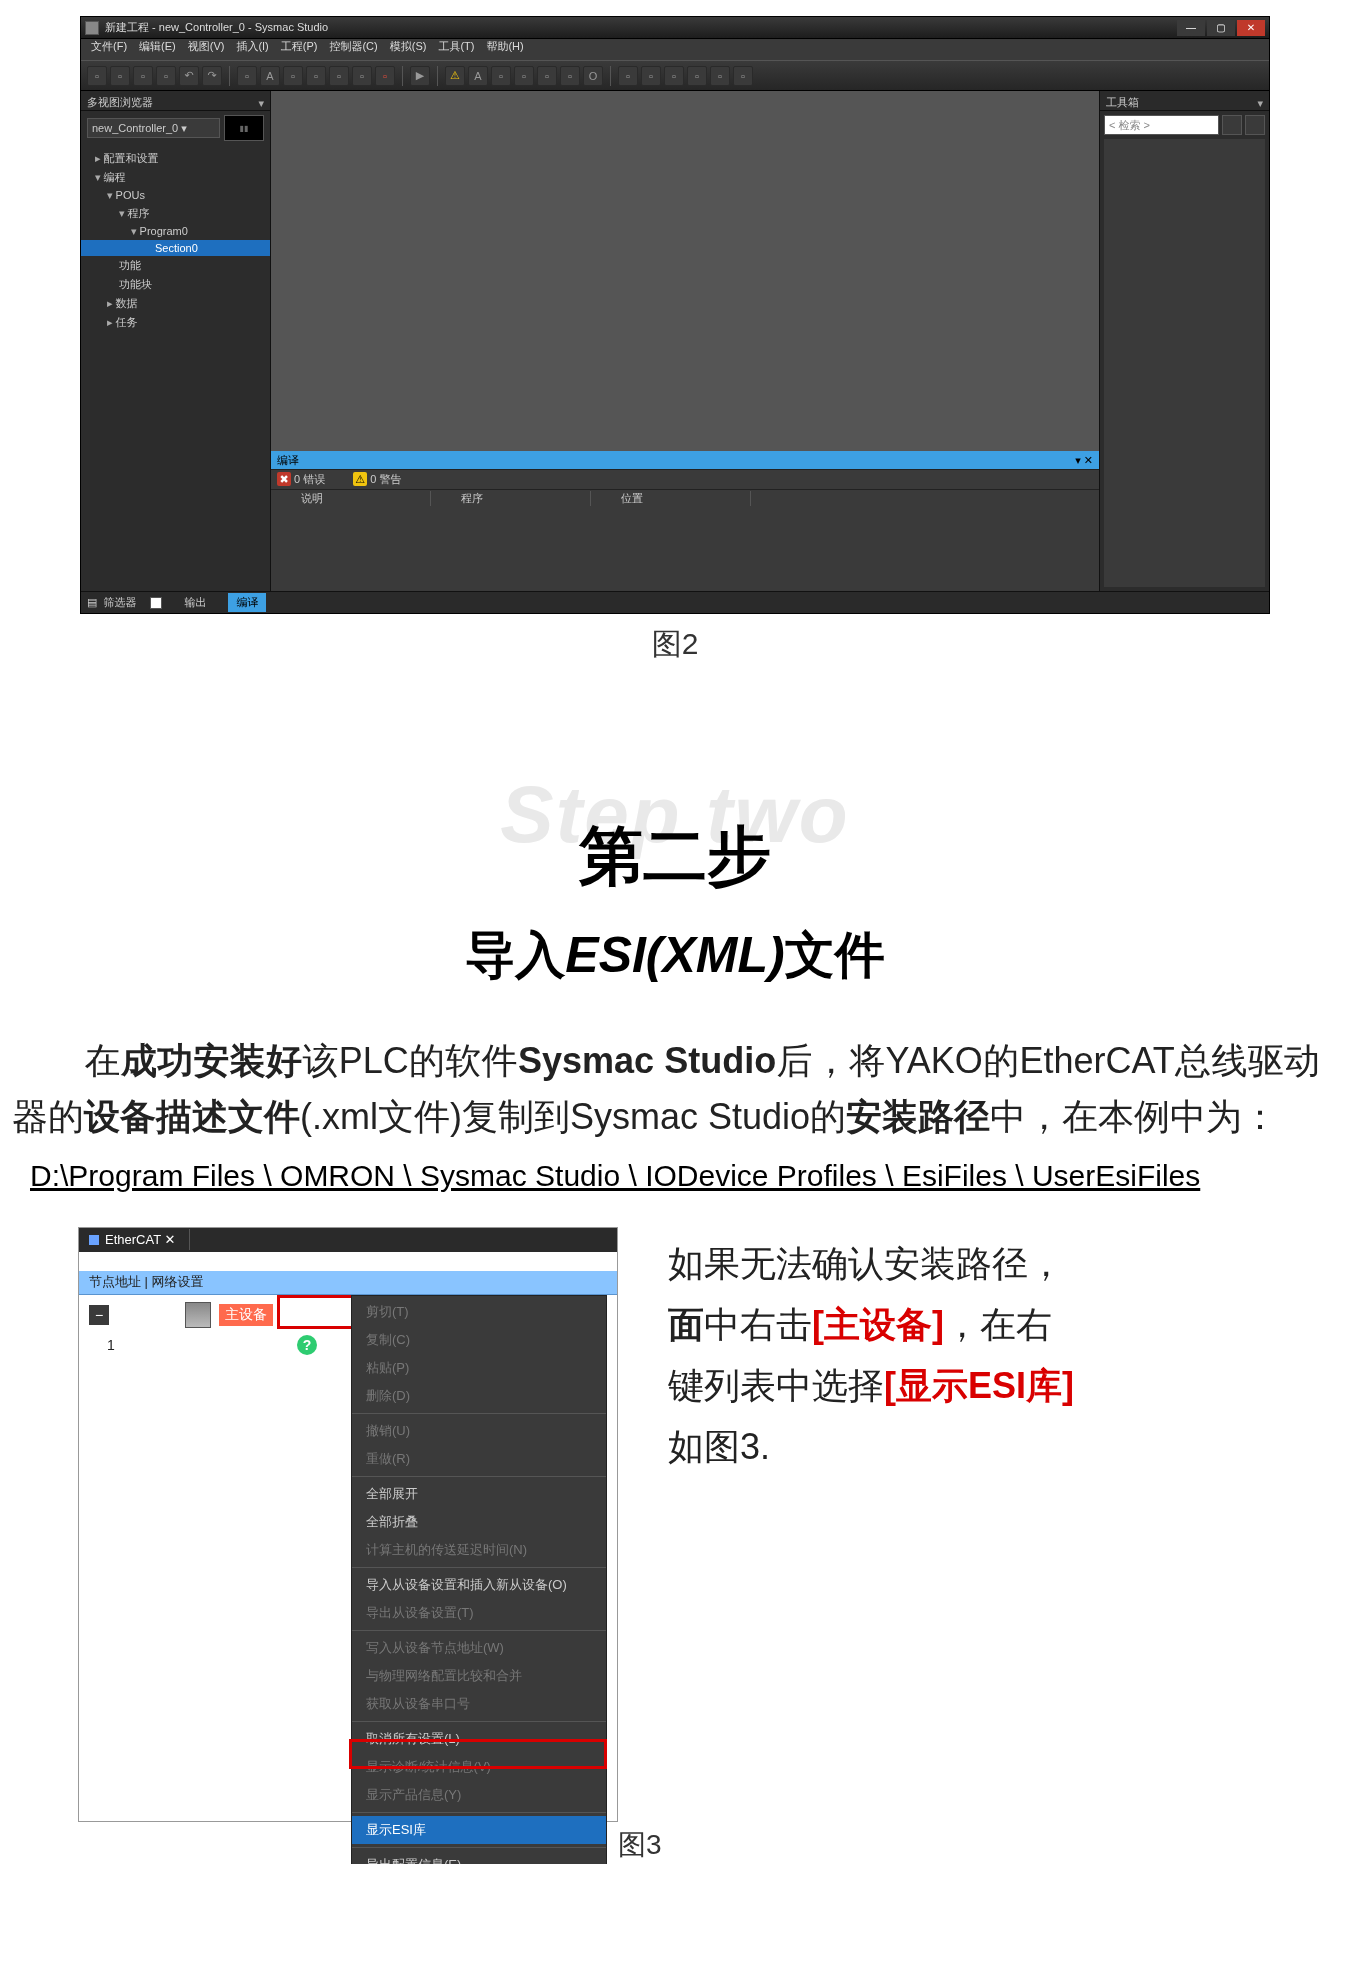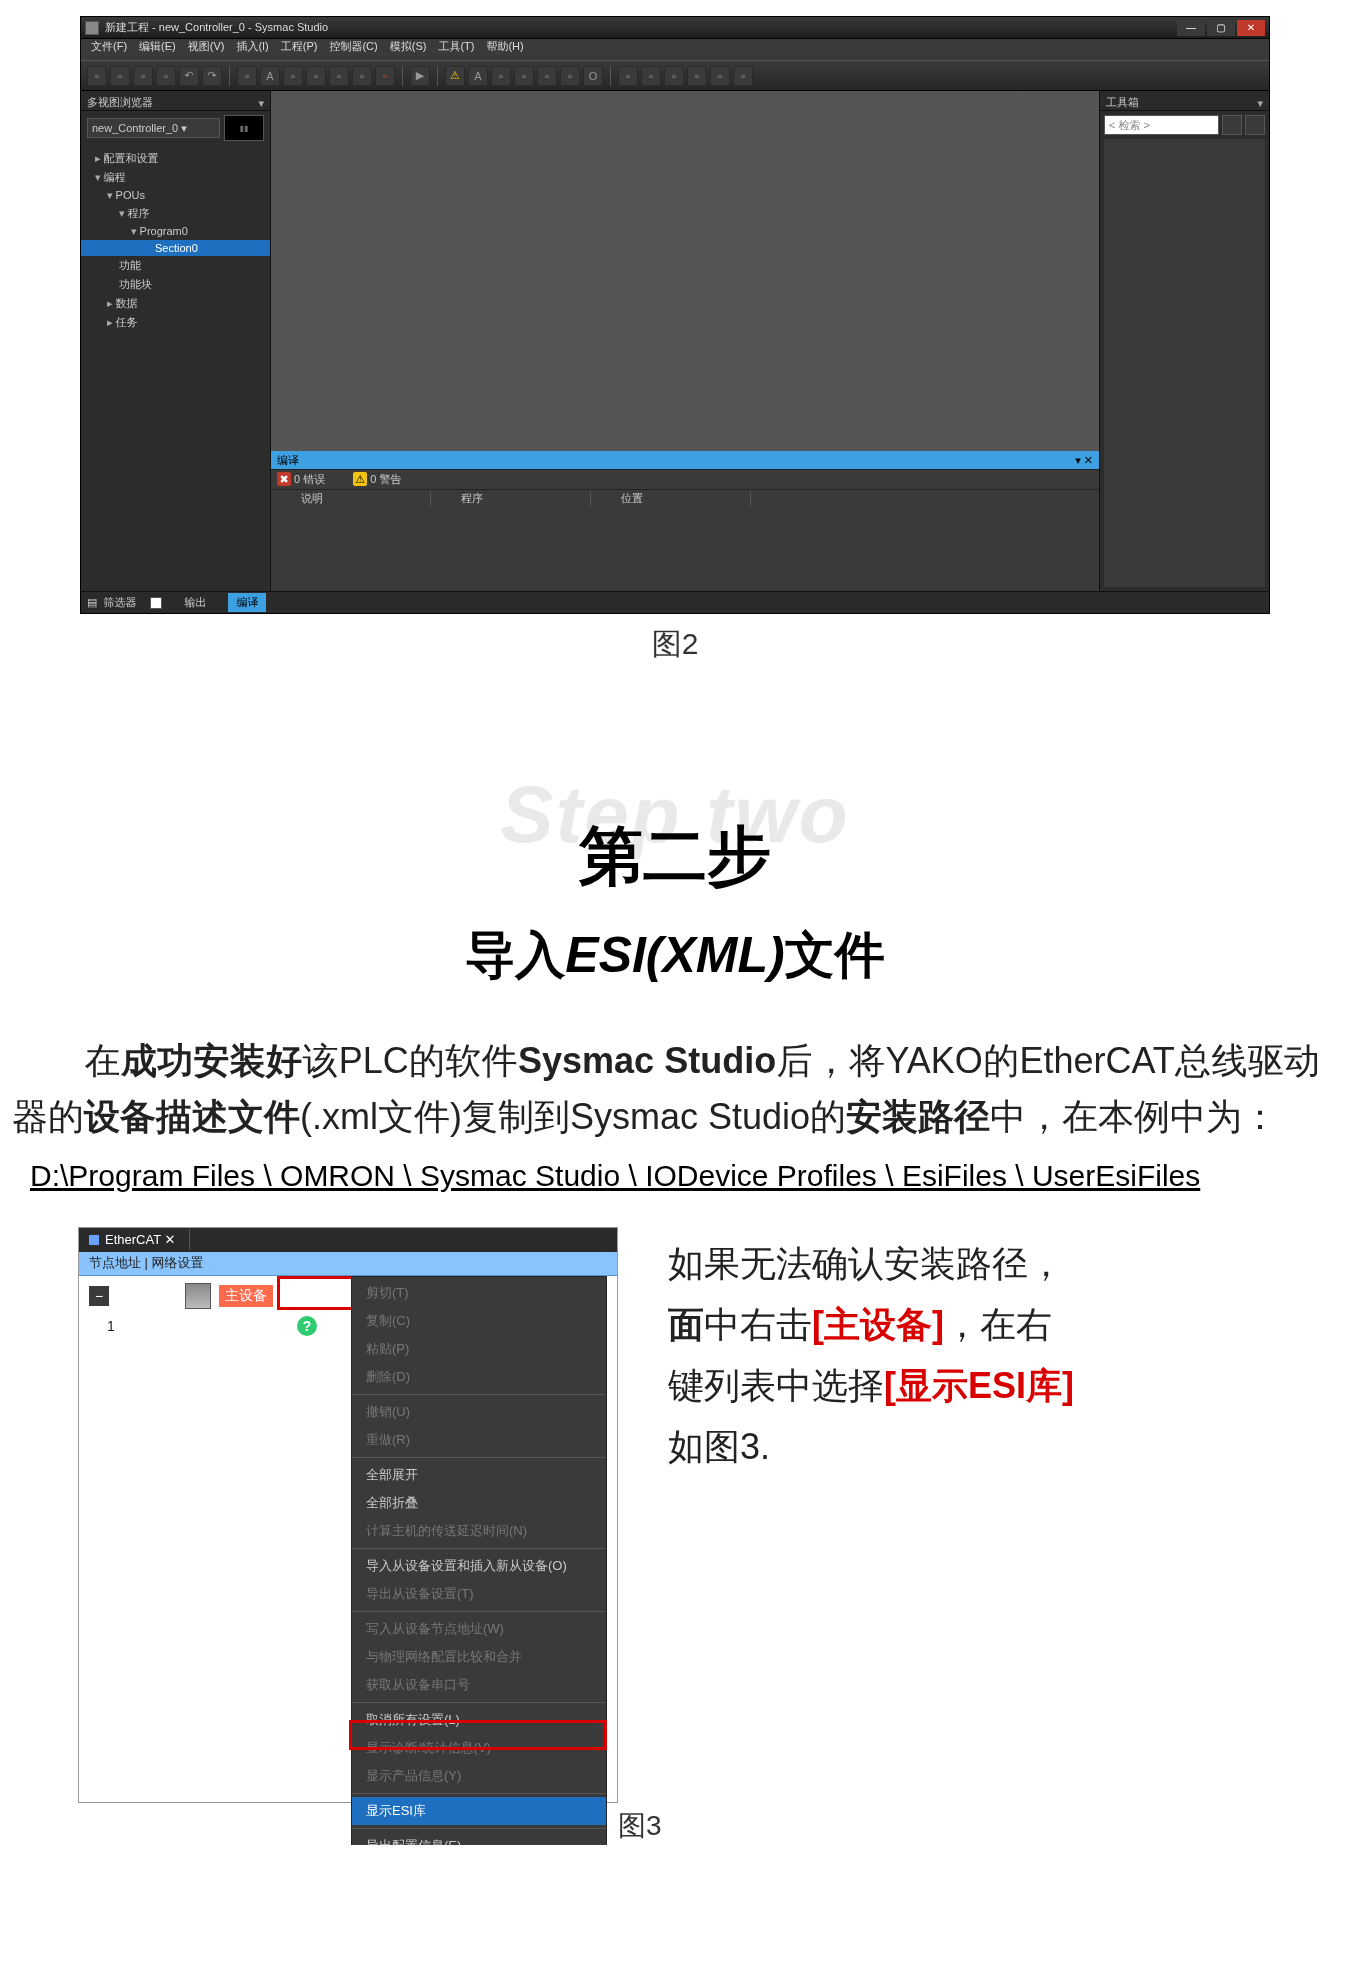--- a/index.html
+++ b/index.html
@@ -86,21 +86,21 @@
   .fig3-img { width: 540px; background: #404040; }
   .fig3-right { flex: 1; font-size: 36px; line-height: 1.7; color: #222; padding-top: 6px; }
   .fig3-right b { font-weight: 700; }
   .fig3-right .red { color: #d90000; font-weight: 700; }
 
   
   .ecat { border: 1px solid #999; background: #fff; font-size: 14px; color: #222; }
   .ecat-tab { background: #2a2a2a; height: 24px; display: flex; align-items: center; }
   .ecat-tab .tabitem { background: #2a2a2a; color: #fff; padding: 3px 14px 3px 10px; font-size: 13px; display: flex; align-items: center; gap: 6px; border-right: 1px solid #555; }
   .ecat-tab .tabitem::before { content: ""; width: 10px; height: 10px; background: #6aa3ff; }
-  .ecat-head { background: #89c4ff; height: 24px; display: flex; align-items: center; padding: 0 10px; font-size: 13px; border-bottom: 1px solid #5a94cf; }
+  .ecat-head { background: #89c4ff; height: 24px; display: flex; align-items: center; padding: 0 10px; font-size: 13px; border-bottom: 1px solid #5a94cf; margin-top: 19px; }
   .ecat-body { position: relative; background: #fff; height: 526px; }
   .ecat-row { display: flex; align-items: center; height: 40px; padding: 0 10px; gap: 8px; }
   .ecat-icon { width: 26px; height: 26px; background: linear-gradient(#888,#bbb); border: 1px solid #555; }
   .redbox-top { position: absolute; left: 198px; top: 0; width: 100px; height: 34px; border: 3px solid #d90000; }
   .ecat-num { position: absolute; left: 28px; top: 42px; font-size: 14px; }
   .ecat-q { position: absolute; left: 218px; top: 40px; width: 20px; height: 20px; border-radius: 10px; background: #2ecc71; color: #fff; font-weight: 700; display: flex; align-items: center; justify-content: center; font-size: 14px; }
 
   .ctxmenu { position: absolute; left: 272px; top: 0; width: 256px; background: #3a3a3a; border: 1px solid #222; color: #ccc; font-size: 13px; padding: 2px 0; }
   .ctxmenu .mi { padding: 5px 14px; white-space: nowrap; }
   .ctxmenu .mi.dis { color: #777; }

